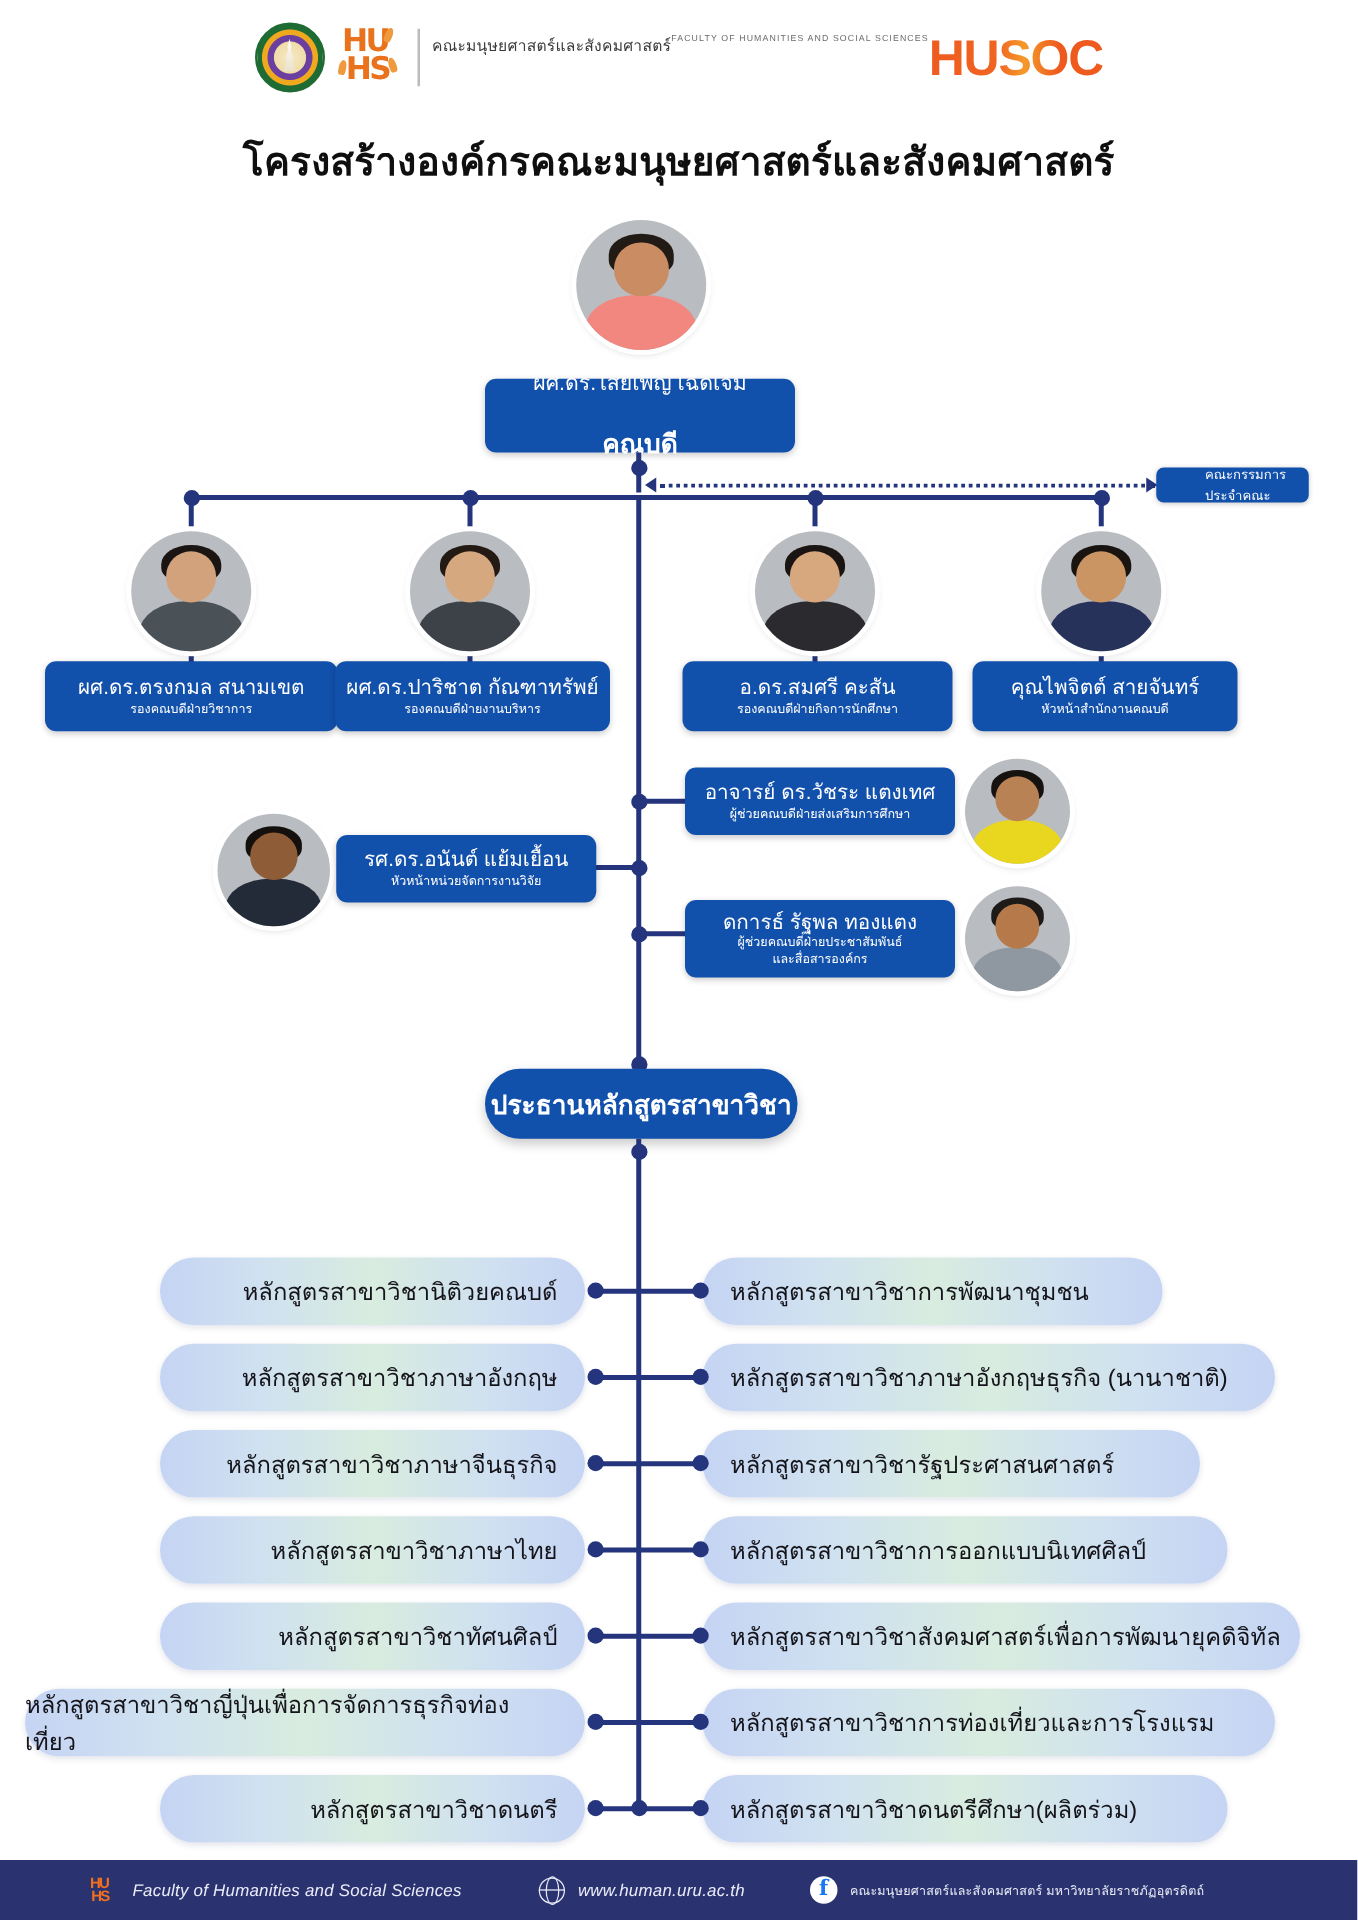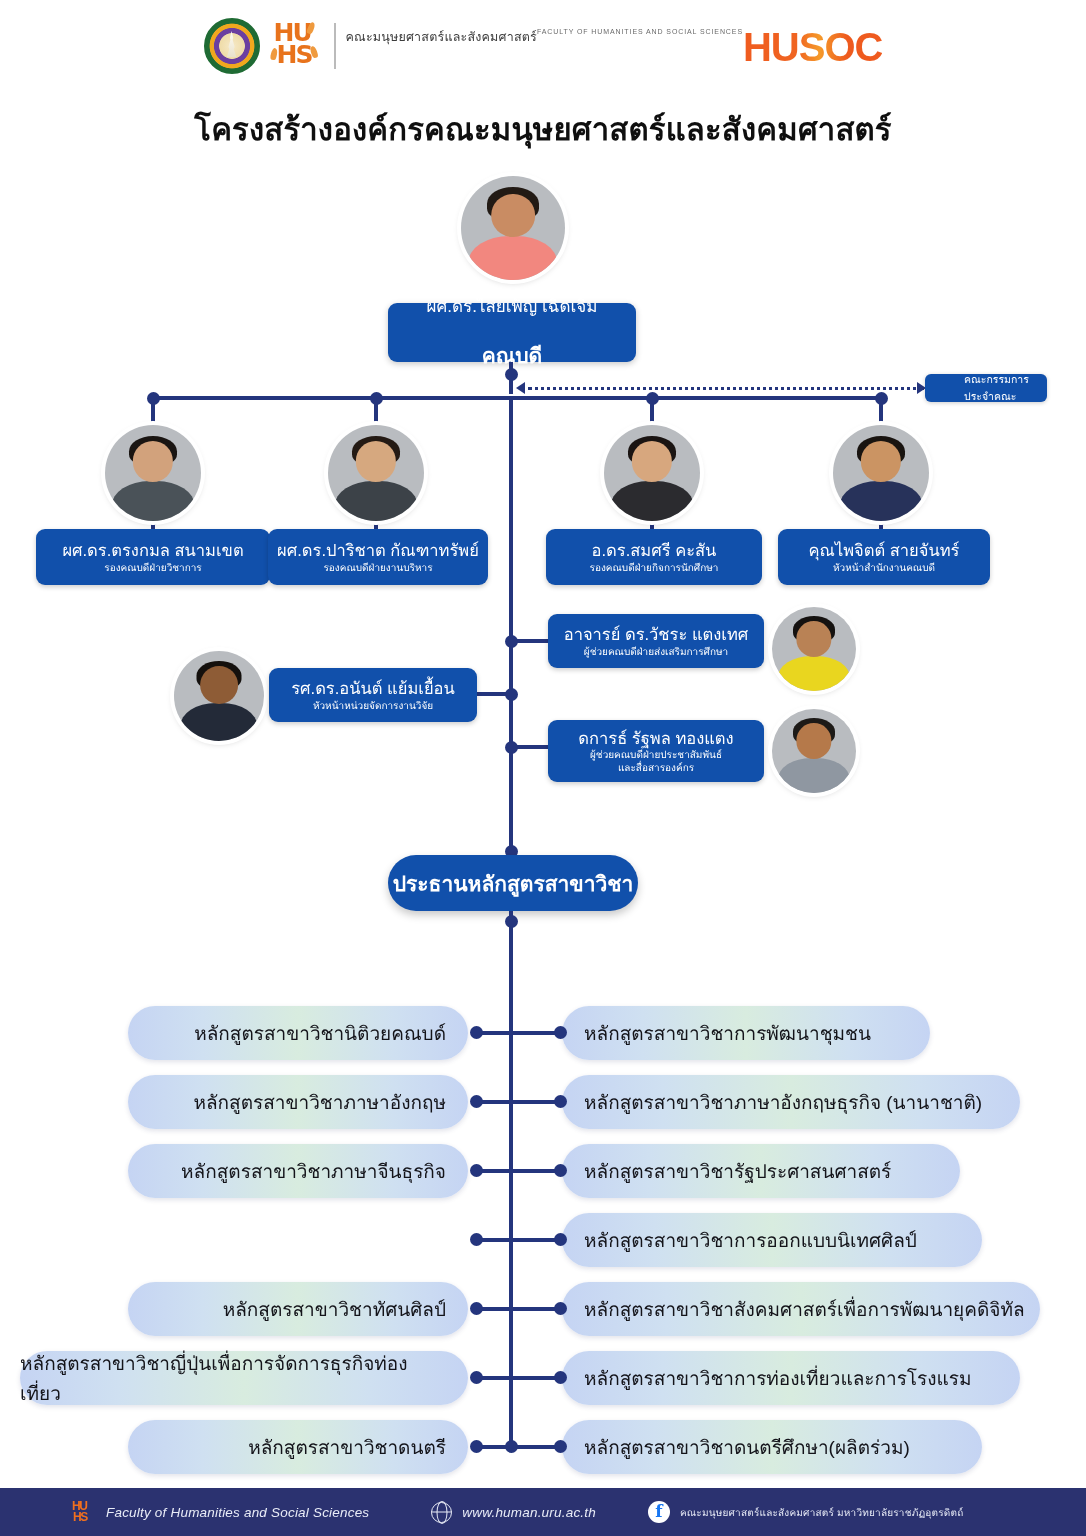--- a/index.html
+++ b/index.html
@@ -371,20 +371,23 @@
   <div class="prog left" style="left:128px; top:1144px; width:340px;">
     <span>หลักสูตรสาขาวิชาภาษาจีนธุรกิจ</span>
     </div>
   <div class="prog right" style="left:562px; top:1144px; width:398px;">
     <span>หลักสูตรสาขาวิชารัฐประศาสนศาสตร์</span>
     </div>
   <div class="ln" style="left:476px; top:1169px; width:90px; height:4px;"></div>
   <div class="dot" style="left:470px; top:1164px;"></div>
   <div class="dot" style="left:554px; top:1164px;"></div>
 
+  <div class="prog left" style="left:128px; top:1213px; width:340px;">
+    <span>หลักสูตรสาขาวิชาภาษาไทย</span>
+    </div>
   <div class="prog right" style="left:562px; top:1213px; width:420px;">
     <span>หลักสูตรสาขาวิชาการออกแบบนิเทศศิลป์</span>
     </div>
   <div class="ln" style="left:476px; top:1238px; width:90px; height:4px;"></div>
   <div class="dot" style="left:470px; top:1233px;"></div>
   <div class="dot" style="left:554px; top:1233px;"></div>
 
   <div class="prog left" style="left:128px; top:1282px; width:340px;">
     <span>หลักสูตรสาขาวิชาทัศนศิลป์</span>
     </div>

